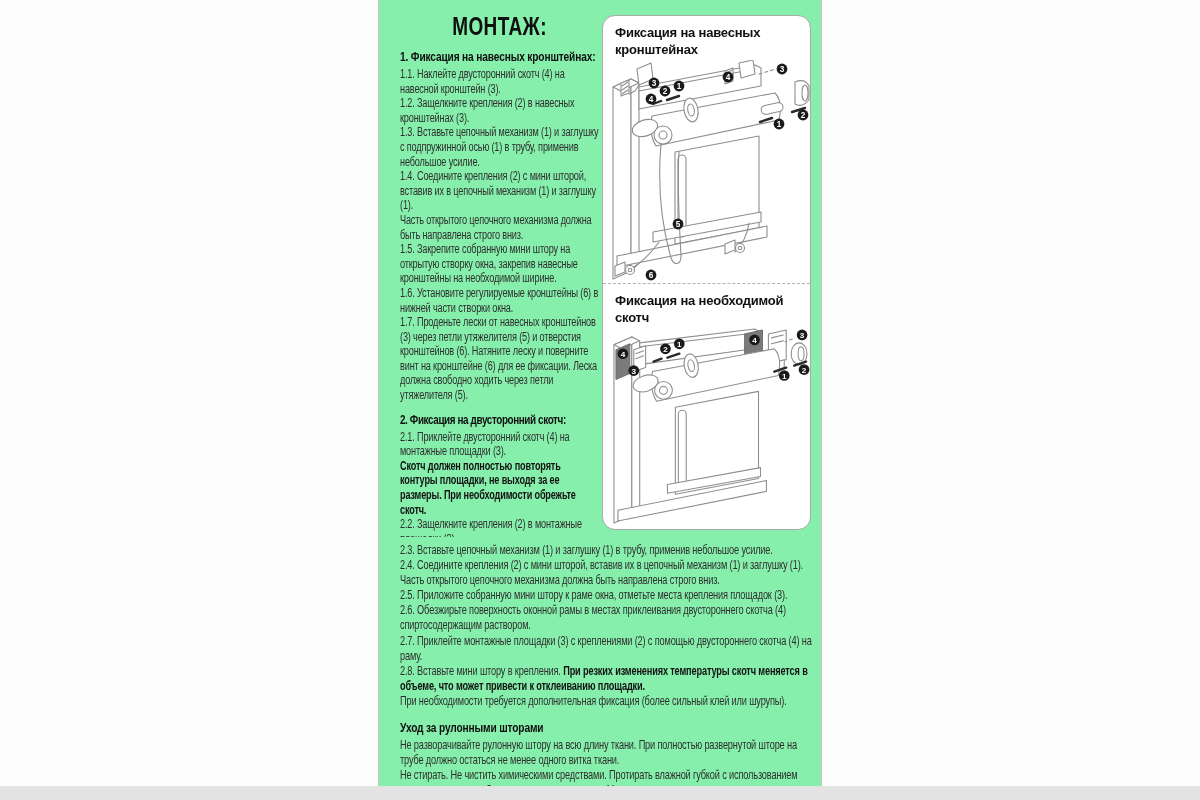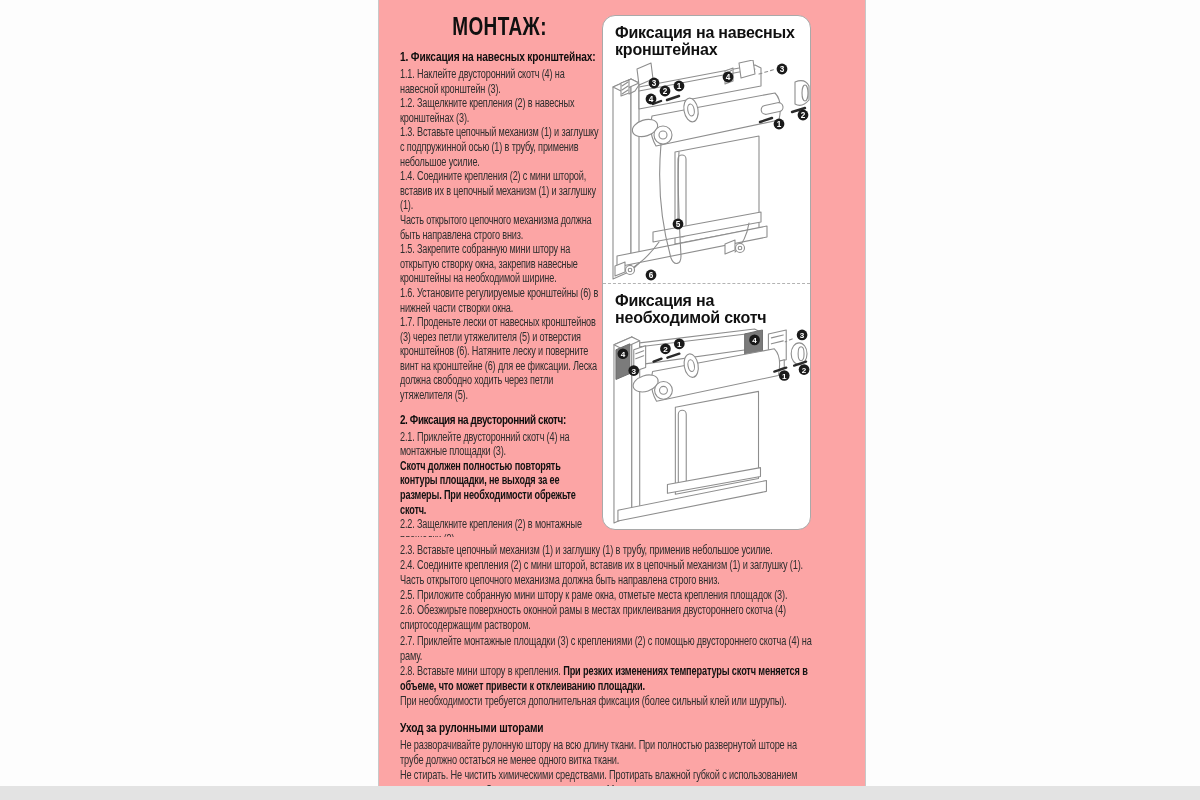--- a/index.html
+++ b/index.html
@@ -2,21 +2,21 @@
 <html><head>
 <meta charset="utf-8">
 <style>
   html,body{margin:0;padding:0;}
   body{
     width:1200px;height:800px;position:relative;background:#fdfdfd;
     font-family:"Liberation Sans","DejaVu Sans",sans-serif;overflow:hidden;
   }
   .bottom-strip{position:absolute;left:0;top:786px;width:1200px;height:14px;background:#e3e3e3;}
   .page{
-    position:absolute;left:378px;top:0;width:488px;height:787px;background:#fca5a5;
+    position:absolute;left:378px;top:0;width:444px;height:787px;background:#86efac;
     border:1px solid #c8c8c8;border-top:none;box-sizing:border-box;overflow:hidden;
   }
   
   .textflow{
     position:absolute;left:21px;top:0;width:545px;
     transform:scaleX(0.76);transform-origin:0 0;
   }
   .topzone{height:537px;overflow:hidden;}
   .leftcol{width:262px;}
   .doc-title{
@@ -30,21 +30,21 @@
   .fulltext{width:545px;margin-top:6px;}
   .fulltext p{font-size:12.1px;line-height:15.1px;margin:0;color:#2e2e2e;letter-spacing:-.2px;}
   p .b{font-weight:bold;color:#121212;}
   
   .panel{
     position:absolute;left:223px;top:15px;width:209px;height:515px;background:#fff;
     border:1.5px solid #a9a9a9;border-radius:13px;box-sizing:border-box;
   }
   .half1{height:268px;box-sizing:border-box;border-bottom:1.5px dashed #b3b3b3;padding:9px 6px 0 12px;}
   .half2{padding:9px 6px 0 12px;}
-  .ptitle{font-size:16px;line-height:16.5px;font-weight:bold;color:#101010;margin:0 0 2px;letter-spacing:-.2px;}
+  .ptitle{font-size:13px;line-height:16.5px;font-weight:bold;color:#101010;margin:0 0 2px;letter-spacing:-.2px;}
   .half1 svg,.half2 svg{display:block;margin-left:-6px;}
   .ln{stroke:#8e8e8e;fill:none;stroke-width:1.1;stroke-linejoin:round;stroke-linecap:round;}
   .fw{stroke:#8e8e8e;fill:#fff;stroke-width:1.1;stroke-linejoin:round;}
   .pad{fill:#7b7b7b;stroke:#6d6d6d;stroke-width:1;}
   .dash{stroke-dasharray:3 3;}
   .emph{stroke:#2a2a2a;stroke-width:2.4;fill:none;stroke-linecap:round;}
   .badge circle{fill:#1a1a1a;}
   .badge text{
     fill:#fff;font-size:8.2px;font-weight:bold;text-anchor:middle;
     font-family:"Liberation Sans","DejaVu Sans",sans-serif;

